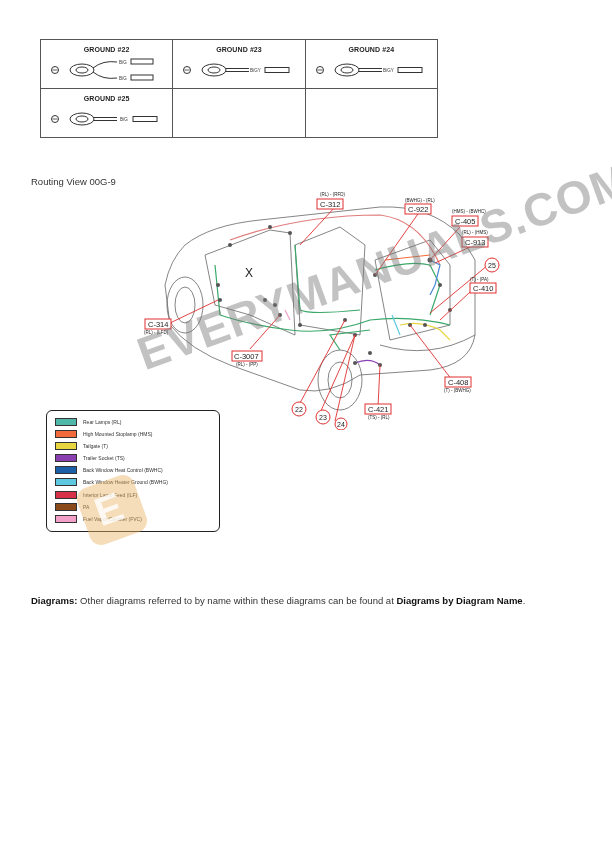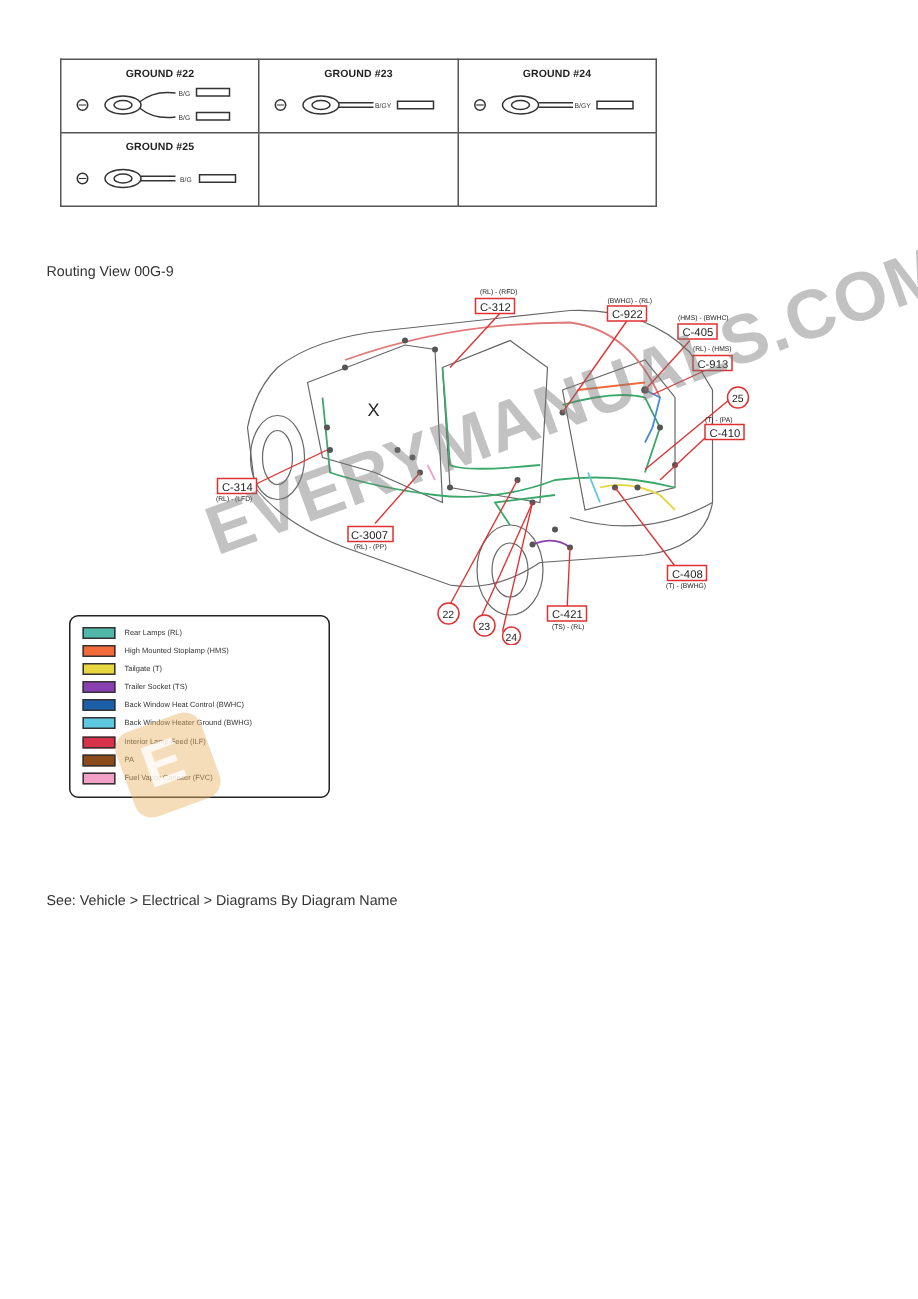--- a/index.html
+++ b/index.html
@@ -263,14 +263,14 @@
       <span class="legend-label">Fuel Vapor Canister (FVC)</span>
     </div>
 </div>
 
 <div class="wm-logo">
     <span>E</span>
   </div>
 <div class="watermark">EVERYMANUALS.COM</div>
 
 <div class="footer">
-  <div>See: Vehicle &gt; Electrical &gt; Diagrams By Diagram Name</div>
+  <div><b>Diagrams:</b><span> Other diagrams referred to by name within these diagrams can be found at </span><b>Diagrams by Diagram Name</b><span>.</span></div>
 </div>
 
 </body></html>

